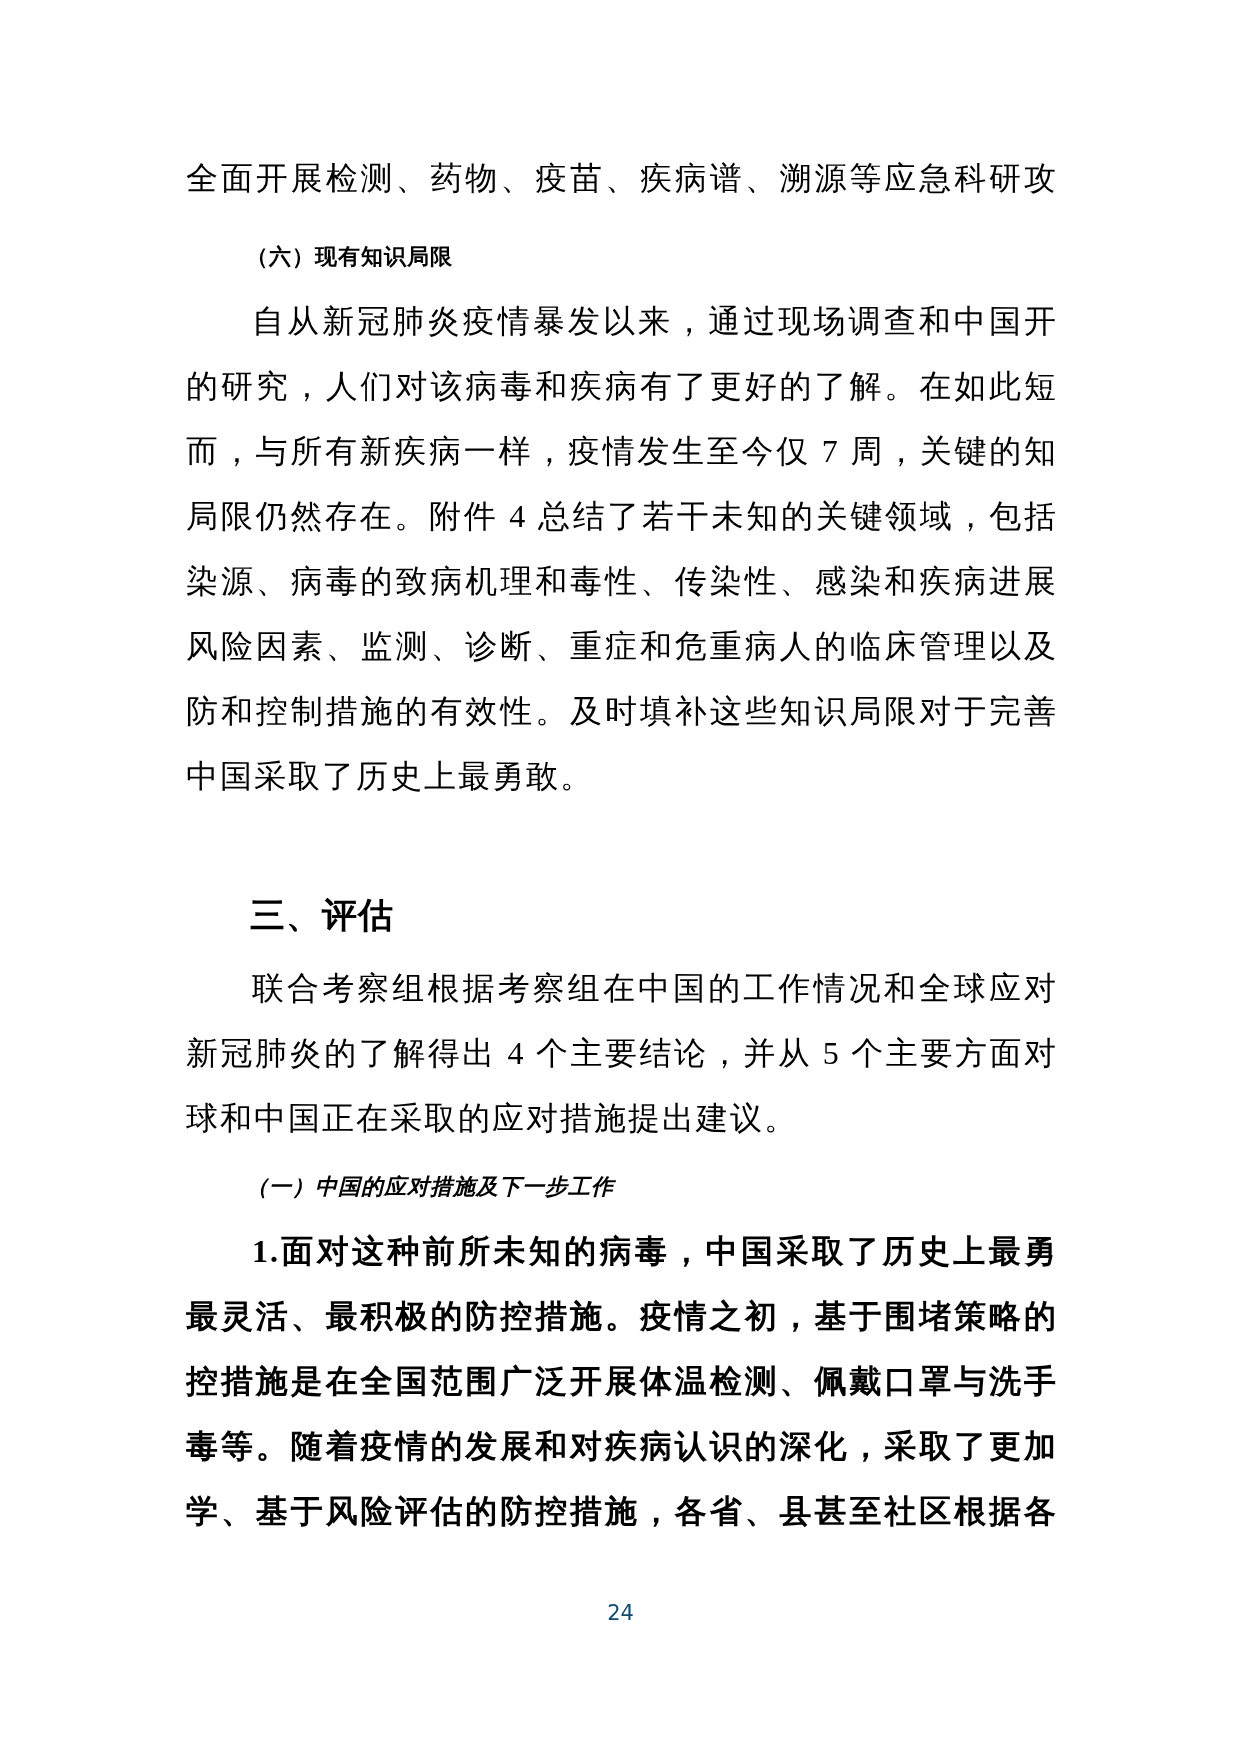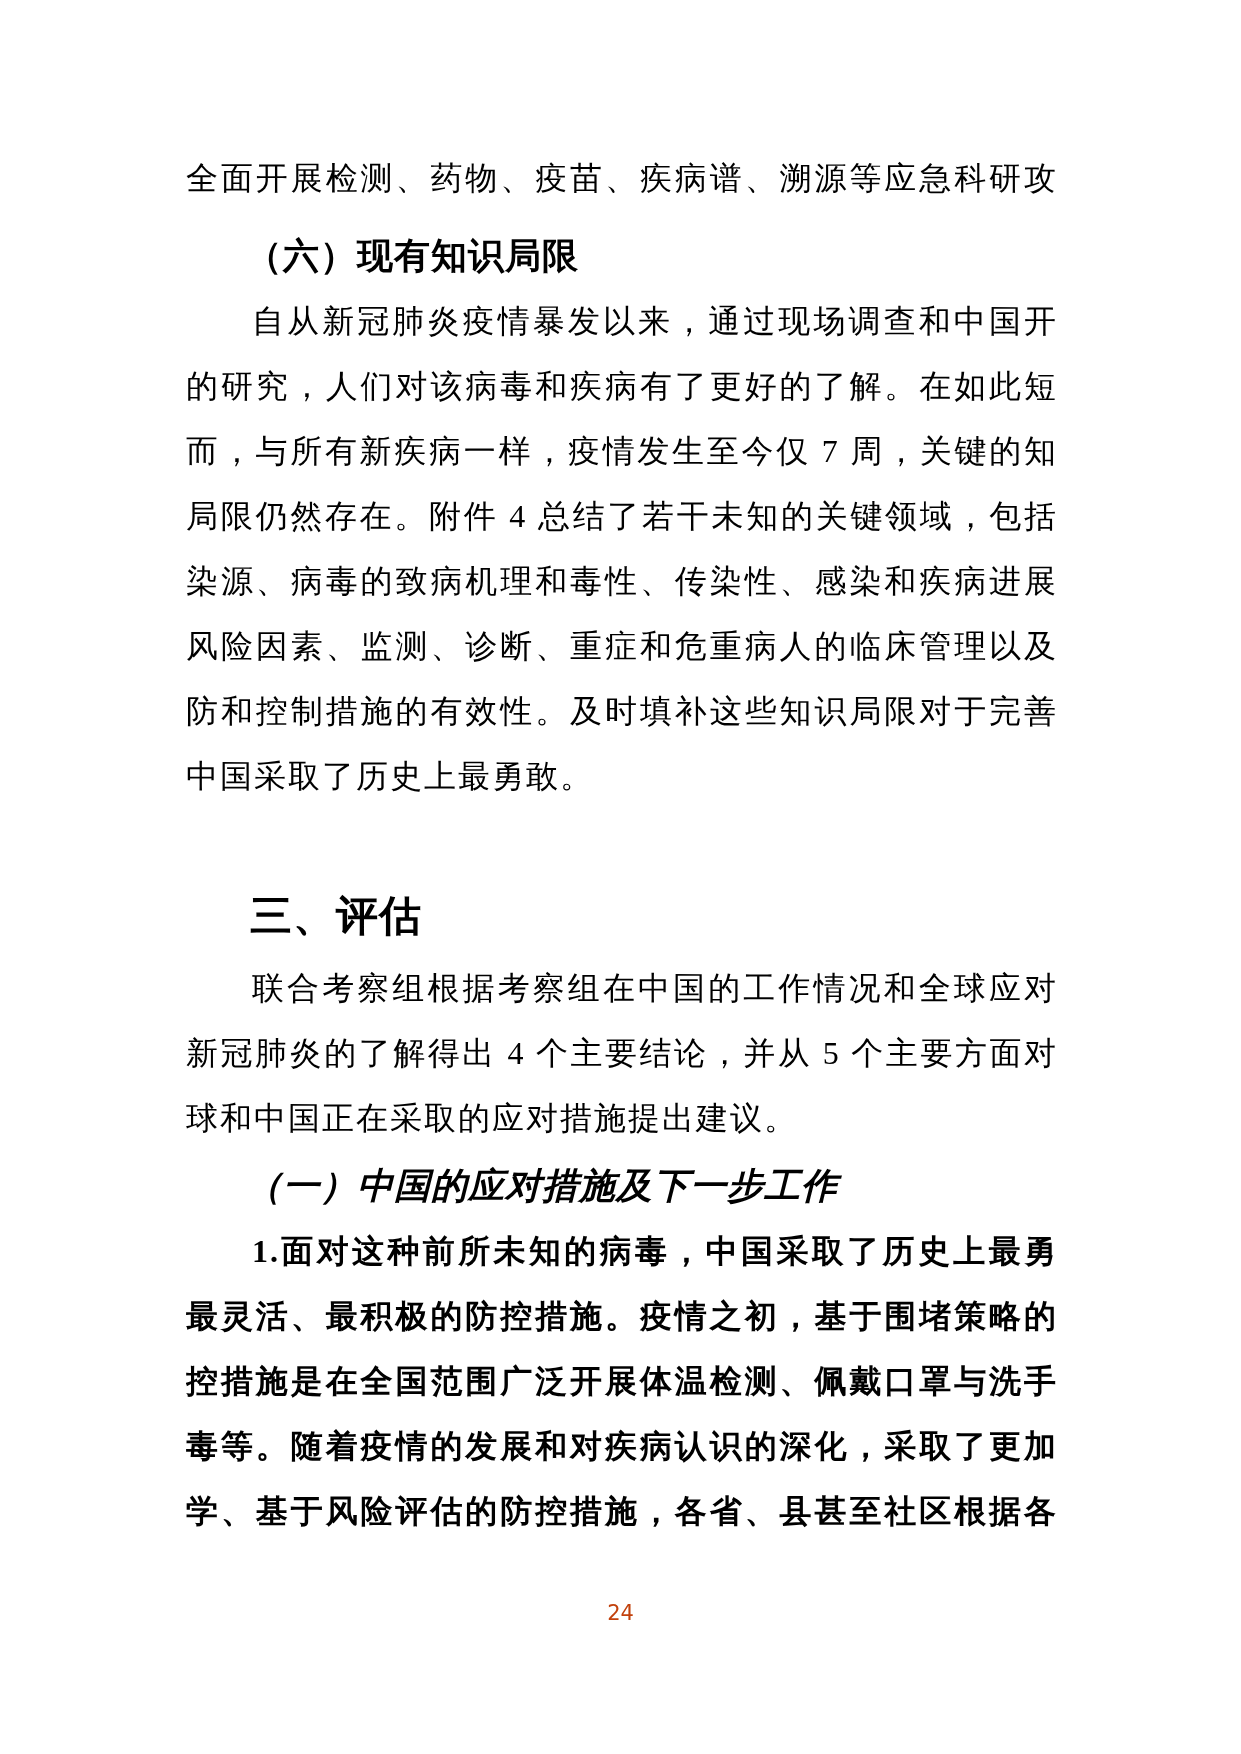--- a/index.html
+++ b/index.html
@@ -38,51 +38,51 @@
     text-align-last: justify;
     white-space: normal;
     overflow: hidden;
   }
   .para .line.ind { text-indent: 66px; }
   .para .line.noj { text-align-last: left; }
   .para.bold .line { font-weight: 700; }
 
   .sub-heading {
     margin: 0;
-    font-size: 36px;
+    font-size: 22px;
     font-weight: 700;
     line-height: 65px;
     height: 65px;
     letter-spacing: 1px;
     text-indent: 60px;
   }
   .sub-heading.h-limits { margin-top: 13px; }
   .sub-heading.h-china  { margin-top: 3px; font-style: italic; }
 
   .section-heading {
     margin: 74px 0 8px 0;
     font-family: "DejaVu Sans", "Liberation Sans", sans-serif;
-    font-size: 42px;
+    font-size: 35px;
     font-weight: 700;
     line-height: 65px;
     height: 65px;
     letter-spacing: 1px;
     text-indent: 64px;
   }
 
   .page-number {
     position: absolute;
     left: 0;
     top: 1601px;
     width: 1241px;
     text-align: center;
     font-family: "DejaVu Sans", "Liberation Sans", sans-serif;
     font-size: 21px;
     line-height: 24px;
-    color: #c2410c;
+    color: #0c4a6e;
   }
 </style>
 </head>
 <body>
 
 <div class="page">
   <main class="content">
 
     <section class="para">
         <div class="line">全面开展检测、药物、疫苗、疾病谱、溯源等应急科研攻关。</div>

